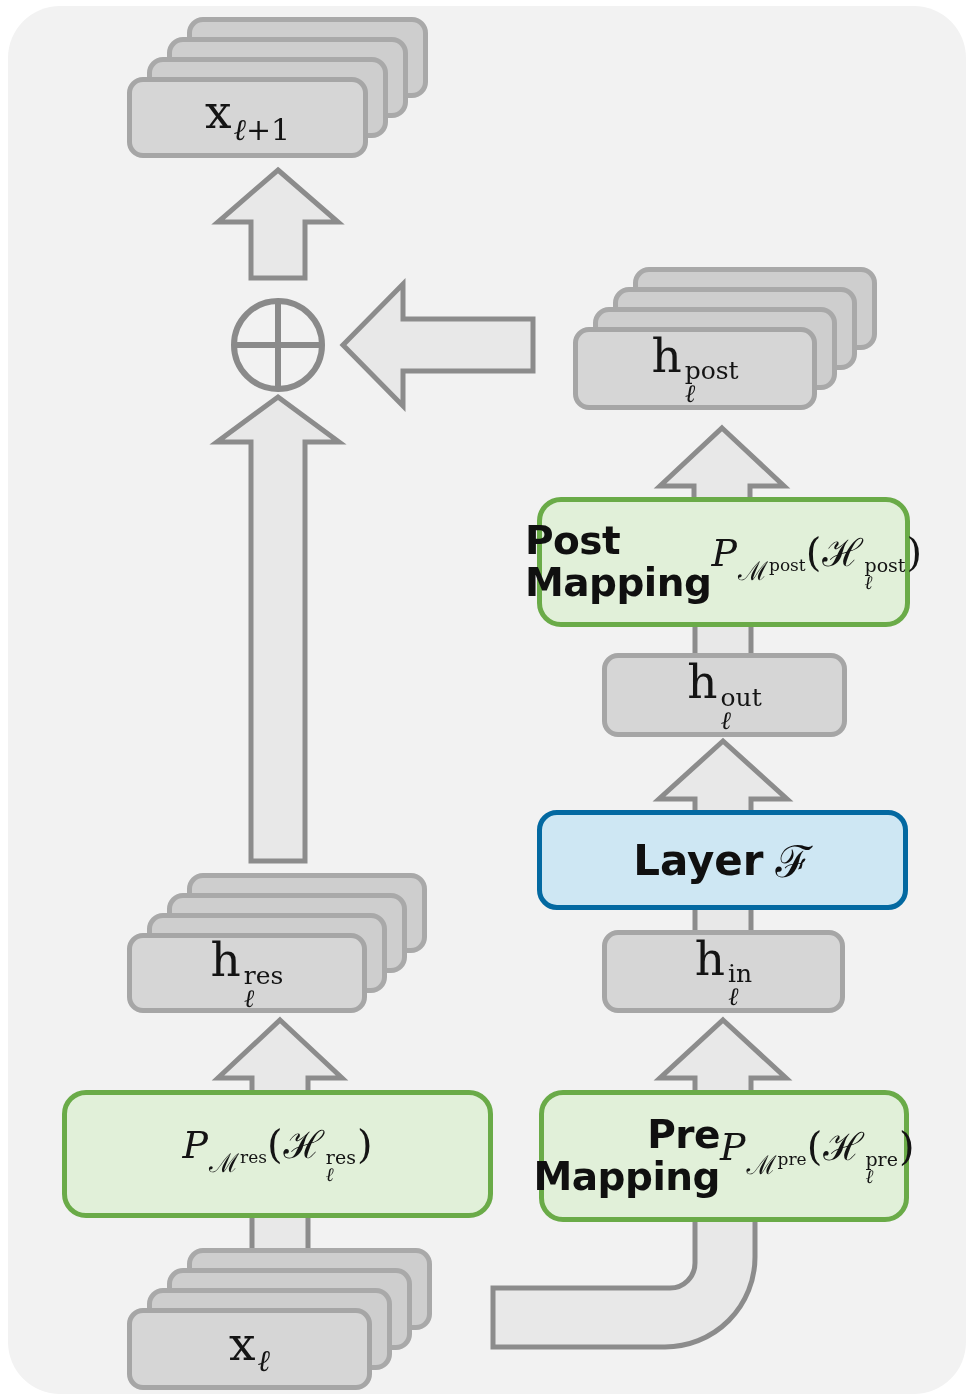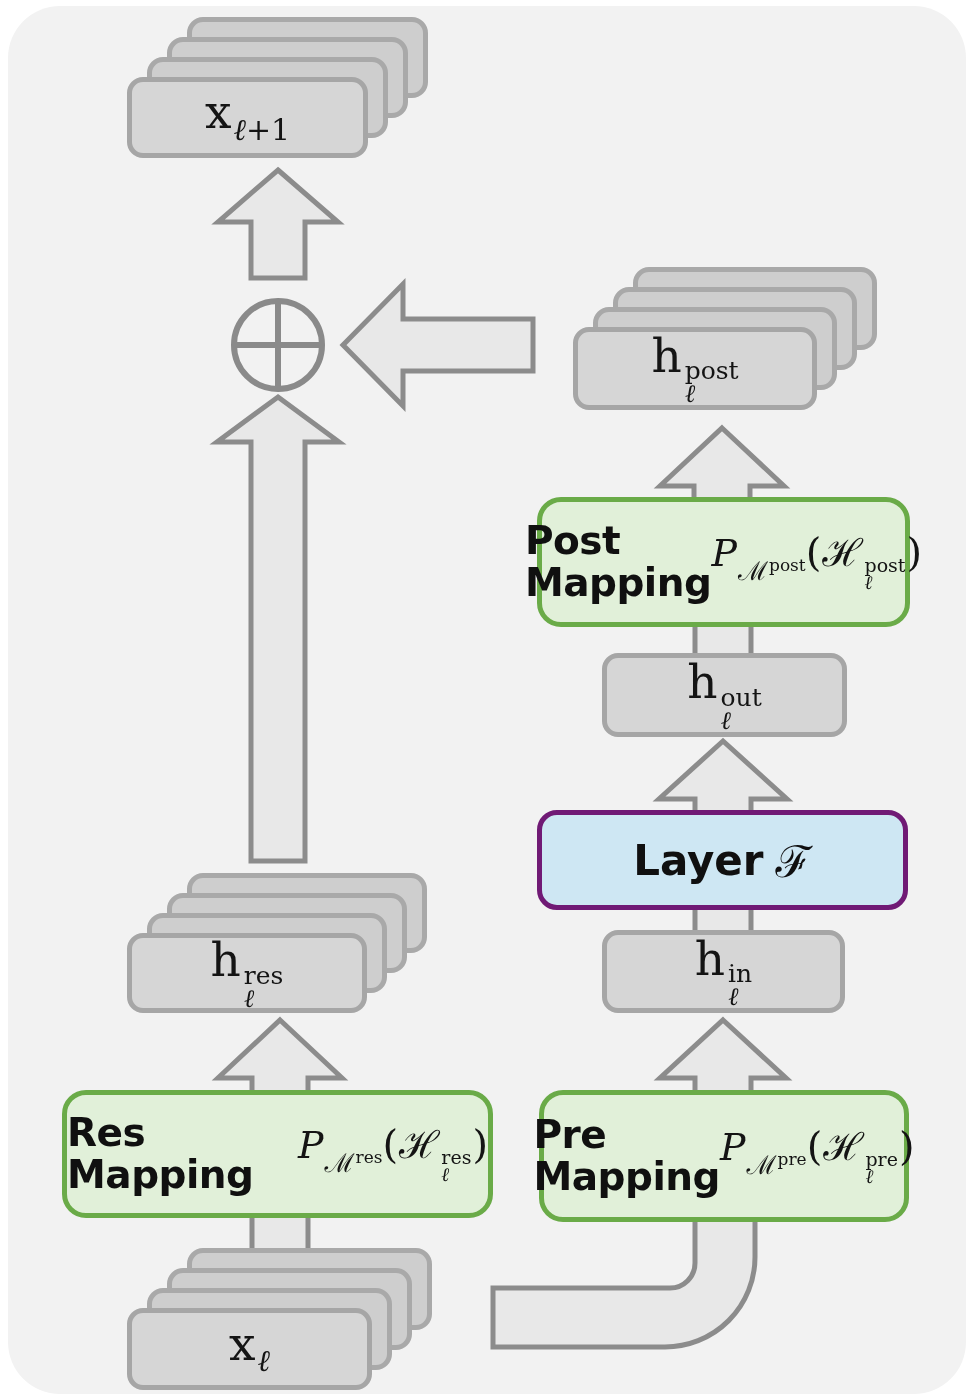--- a/index.html
+++ b/index.html
@@ -31,21 +31,21 @@
     border:5px solid #a6a6a6; border-radius:16px; background:#d6d6d6;
     display:flex; align-items:center; justify-content:center;
   }
   .greenbox {
     position:absolute; z-index:2; box-sizing:border-box;
     border:5px solid #6aab48; border-radius:24px; background:#e1f0d9;
     display:flex; flex-direction:row; align-items:center; justify-content:center;
   }
   .bluebox {
     position:absolute; z-index:2; box-sizing:border-box;
-    border:5px solid #701a75; border-radius:20px; background:#cee7f3;
+    border:5px solid #0369a1; border-radius:20px; background:#cee7f3;
     display:flex; align-items:center; justify-content:center;
   }
 
   
   .mlabel { font-family:"DejaVu Serif", serif; color:#141414; white-space:nowrap; }
   .mbase  { font-size:47px; line-height:1; }
   .mstackcol {
     display:inline-flex; flex-direction:column; align-items:flex-start;
     font-size:25px; line-height:0.92; vertical-align:-0.30em; margin-left:3px;
   }
@@ -171,27 +171,26 @@
   </div>
 
   <div class="graybox" style="left:602px; top:930px; width:243px; height:83px;">
     <span class="mlabel"><span class="mbase">h</span><span class="mstackcol">
           <span class="msup">in</span>
           <span class="msub">ℓ</span>
         </span></span>
   </div>
 
   <div class="greenbox" style="left:62px; top:1090px; width:431px; height:128px;">
-    <div class="gtitle">Res Mapping</div>
     <div class="mathline"><span class="mp">P</span><span class="mcl"><span class="mm">ℳ</span><span class="mtag">res</span></span><span class="mparen">(</span><span class="mh">ℋ</span><span class="mstackcol small">
           <span class="msup">res</span>
           <span class="msub">ℓ</span>
         </span><span class="mparen">)</span></div>
   </div>
 
-  <div class="greenbox" style="left:539px; top:1090px; width:370px; height:132px;">
+  <div class="greenbox" style="left:539px; top:1090px; width:370px; height:132px;text-align:right;">
     <div class="gtitle">Pre Mapping</div>
     <div class="mathline"><span class="mp">P</span><span class="mcl"><span class="mm">ℳ</span><span class="mtag">pre</span></span><span class="mparen">(</span><span class="mh">ℋ</span><span class="mstackcol small">
           <span class="msup">pre</span>
           <span class="msub">ℓ</span>
         </span><span class="mparen">)</span></div>
   </div>
 </div>
 
 </body></html>

